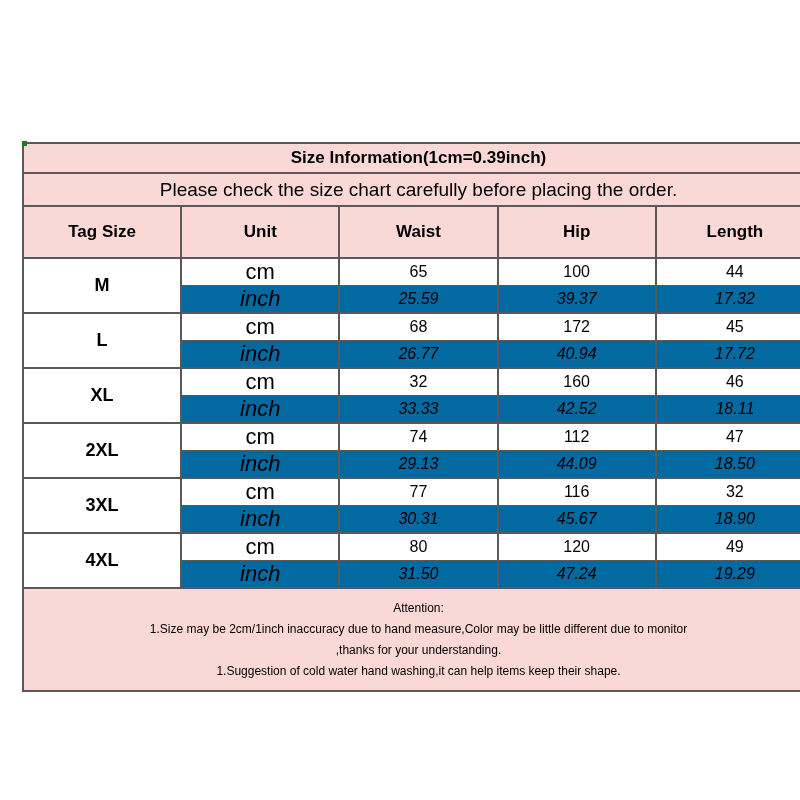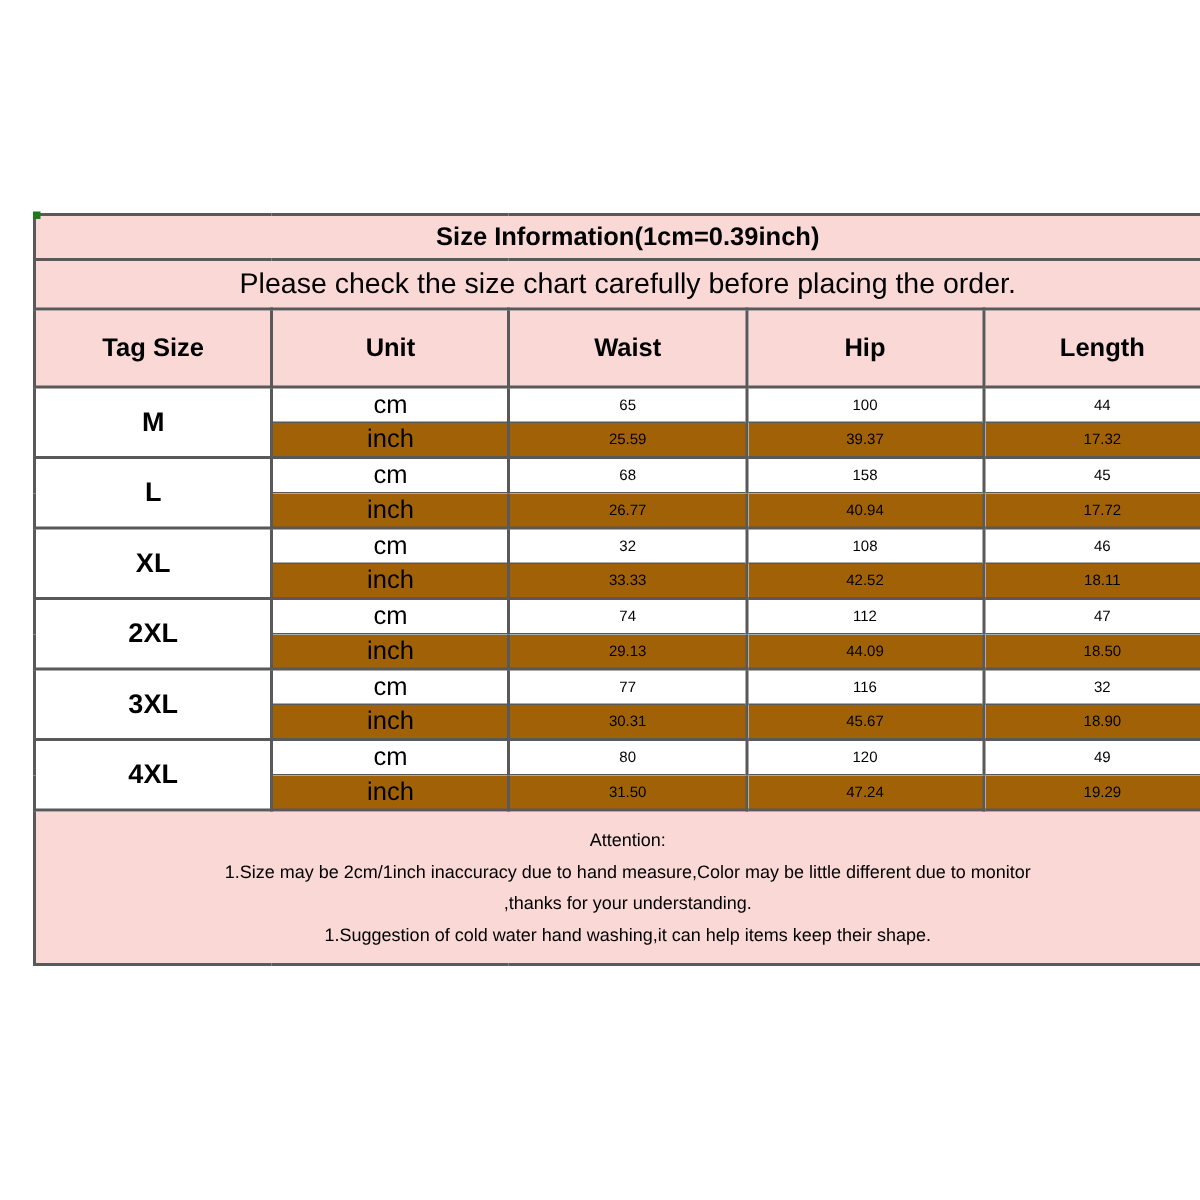--- a/index.html
+++ b/index.html
@@ -50,24 +50,24 @@
   tr.header-row th {
     height: 50px;
     font-weight: bold;
     font-size: 17px;
   }
   td.size-cell {
     font-weight: bold;
     font-size: 18px;
     background: #ffffff;
   }
-  td.unit-cell { font-size: 17px; }
-  td.val-cell  { font-size: 10px; }
+  td.unit-cell { font-size: 22px; }
+  td.val-cell  { font-size: 16px; }
   tr.cm-row td   { height: 22px; background: #ffffff; border-bottom-width: 1px; }
-  tr.inch-row td { height: 22px; background: #a16207; border-top-width: 1px; }
+  tr.inch-row td { height: 22px; background: #0369a1; border-top-width: 1px; font-style: italic; }
   tr.cm-row td.size-cell { border-bottom-width: 2px; }
   td.attention-cell {
     background: #f9d8d6;
     text-align: left;
     vertical-align: top;
     height: 101px;
     padding: 15px 8px 6px 6px;
     font-size: 12px;
   }
   .attn-line { line-height: 21px; white-space: nowrap; }
@@ -115,35 +115,35 @@
       <td class="unit-cell">inch</td>
       <td class="val-cell">25.59</td>
       <td class="val-cell">39.37</td>
       <td class="val-cell">17.32</td>
     </tr>
 
     <tr class="cm-row">
       <td class="size-cell" rowspan="2">L</td>
       <td class="unit-cell">cm</td>
       <td class="val-cell">68</td>
-      <td class="val-cell">158</td>
+      <td class="val-cell">172</td>
       <td class="val-cell">45</td>
     </tr>
     <tr class="inch-row">
       <td class="unit-cell">inch</td>
       <td class="val-cell">26.77</td>
       <td class="val-cell">40.94</td>
       <td class="val-cell">17.72</td>
     </tr>
 
     <tr class="cm-row">
       <td class="size-cell" rowspan="2">XL</td>
       <td class="unit-cell">cm</td>
       <td class="val-cell">32</td>
-      <td class="val-cell">108</td>
+      <td class="val-cell">160</td>
       <td class="val-cell">46</td>
     </tr>
     <tr class="inch-row">
       <td class="unit-cell">inch</td>
       <td class="val-cell">33.33</td>
       <td class="val-cell">42.52</td>
       <td class="val-cell">18.11</td>
     </tr>
 
     <tr class="cm-row">

